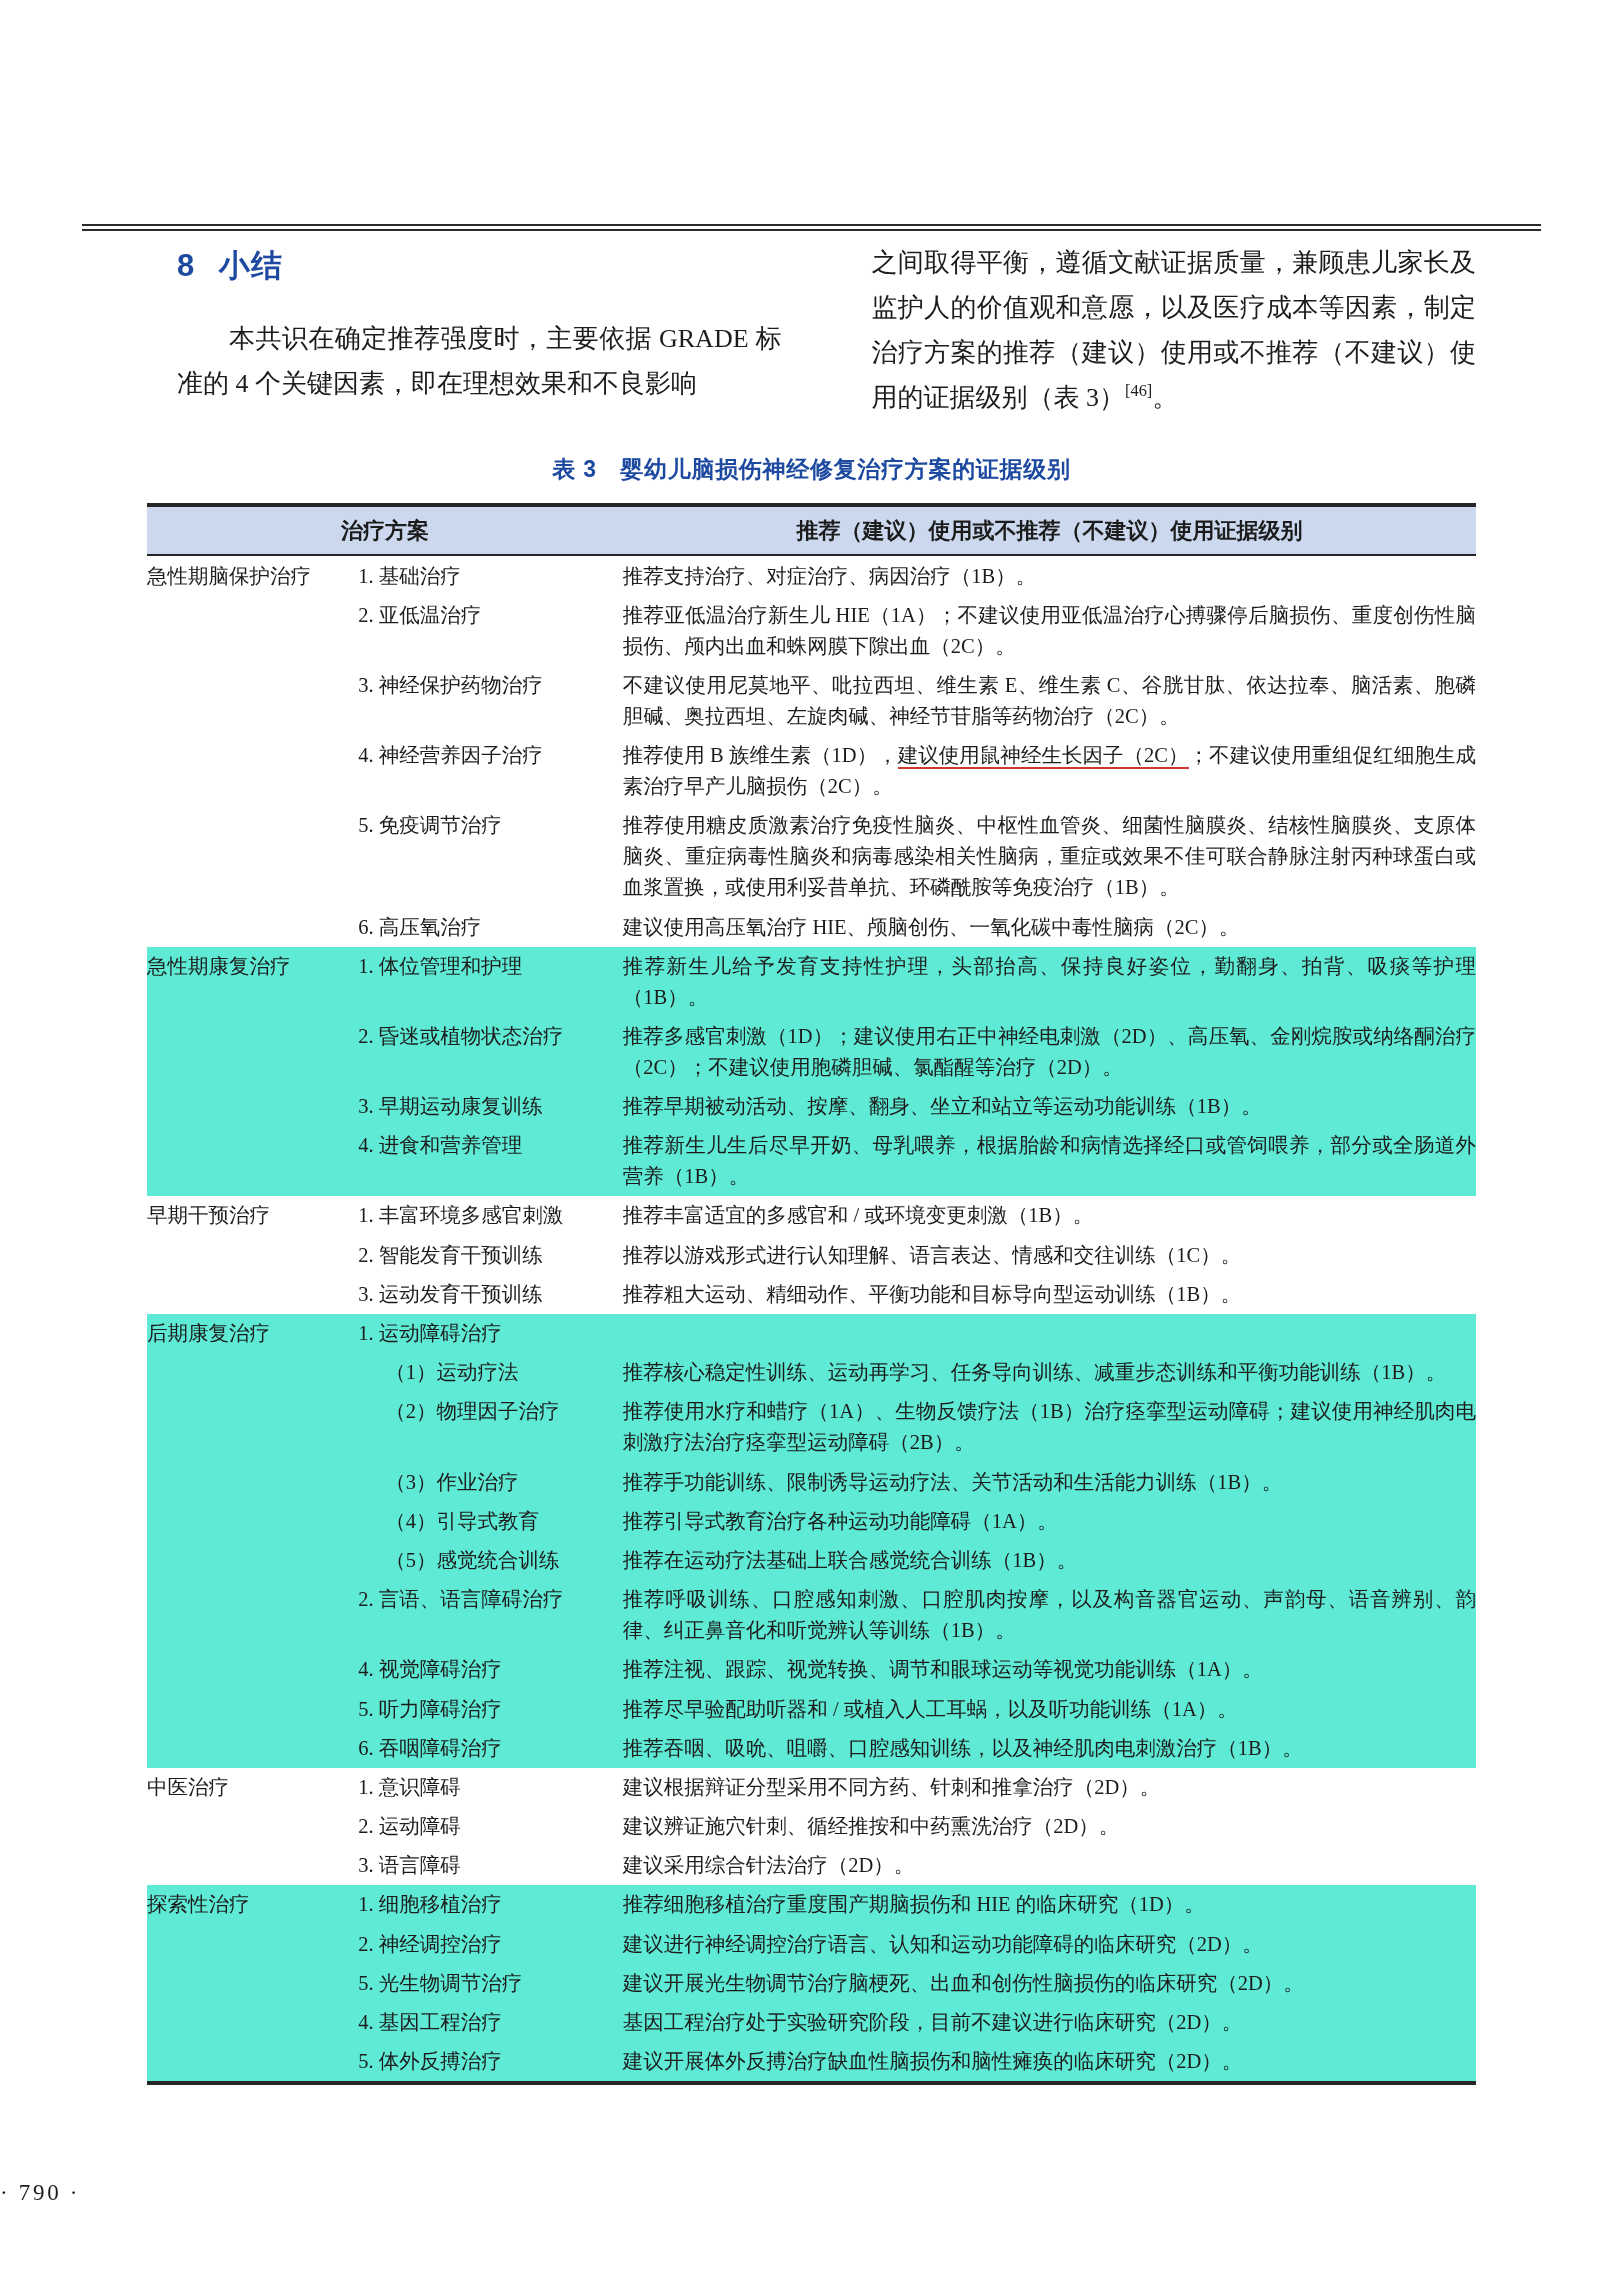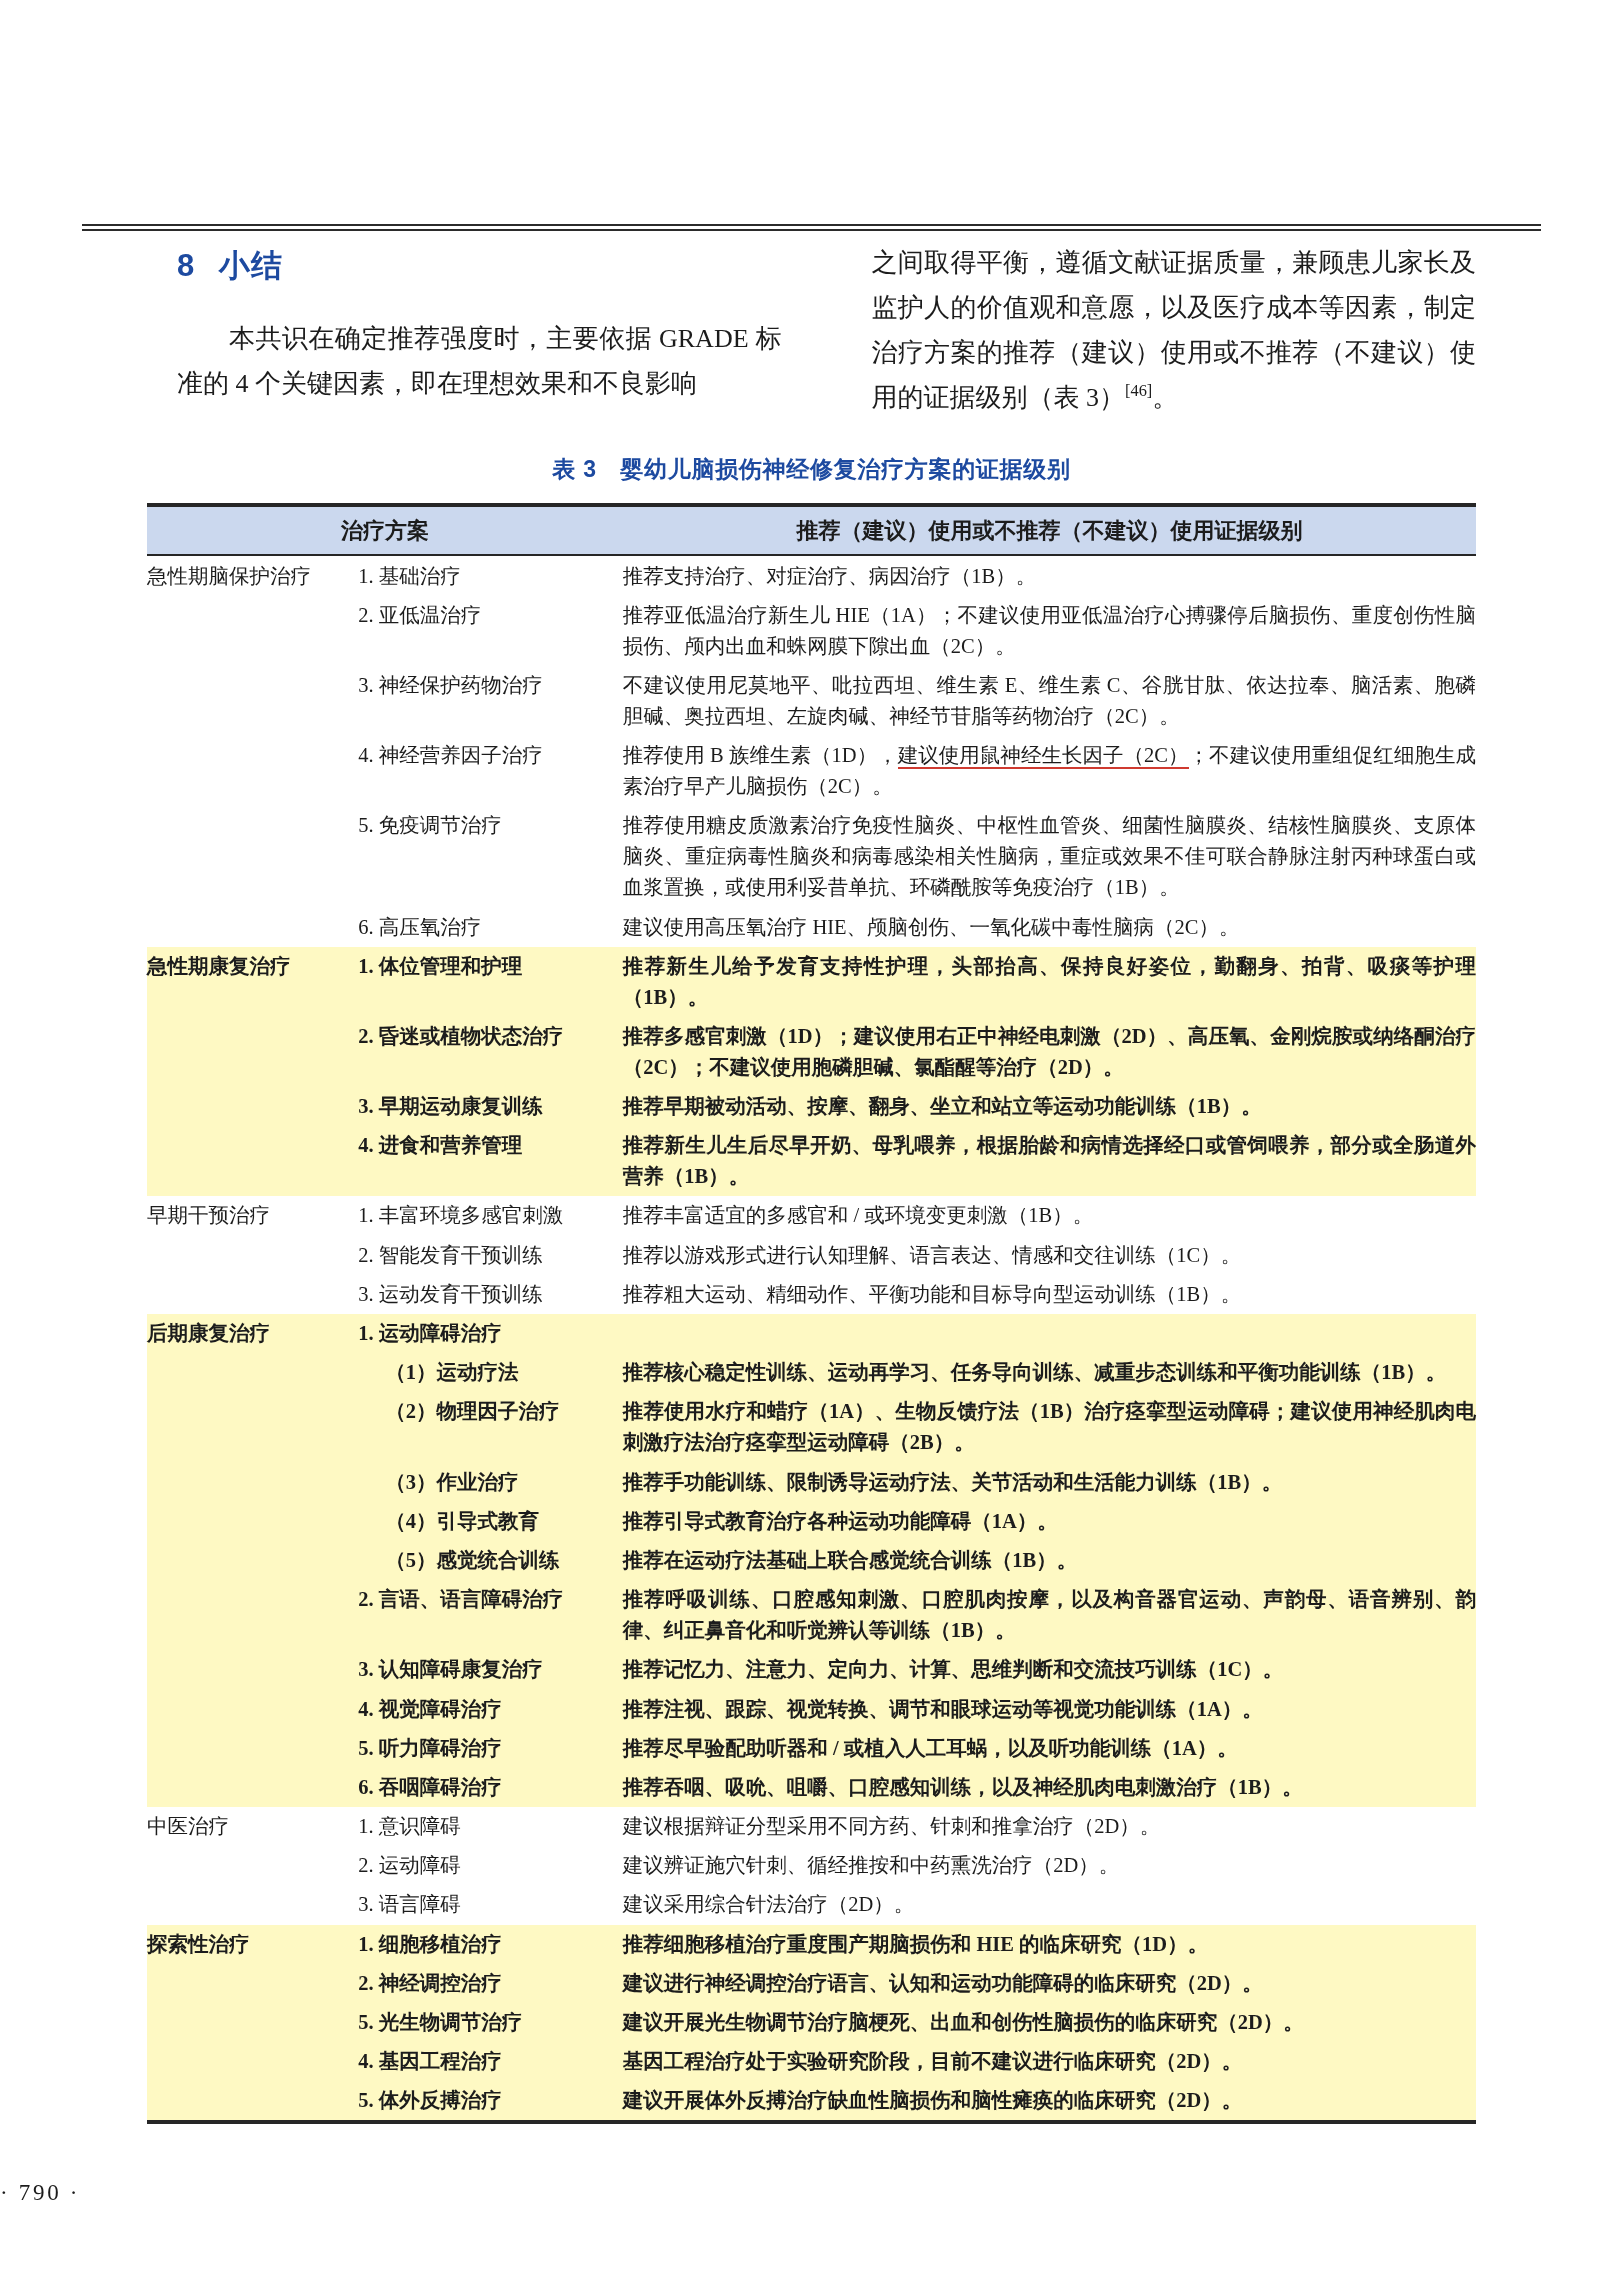--- a/index.html
+++ b/index.html
@@ -56,21 +56,21 @@
     border-bottom:2px solid #262626;text-align:center;
   }
   table.evidence tbody td{
     vertical-align:top;font-size:20.5px;line-height:31px;padding:4.1px 0;
     text-align:justify;
   }
   td.col-category{width:15.9%;padding-left:2.7px;}
   td.col-item{width:19.9%;padding-right:6.8px;}
   td.col-item.indent{padding-left:27px;box-sizing:border-box;}
   td.col-desc{width:64.2%;padding-right:5.5px;}
-  tr.shaded td{background:#fef9c3;font-weight:bold;}
+  tr.shaded td{background:#5eead4;}
   .red-underline{border-bottom:2px solid #cf3a30;padding-bottom:0.7px;}
   
   .page-footer{
     position:absolute;top:2180px;left:0;width:100%;
     text-align:left;font-size:23px;letter-spacing:2.7px;
   }
 </style>
 </head>
 <body>
 
@@ -193,25 +193,20 @@
             <td class="col-item indent">（5）感觉统合训练</td>
             <td class="col-desc">推荐在运动疗法基础上联合感觉统合训练（1B）。</td>
           </tr>
           <tr class="shaded">
             <td class="col-category"></td>
             <td class="col-item">2. 言语、语言障碍治疗</td>
             <td class="col-desc">推荐呼吸训练、口腔感知刺激、口腔肌肉按摩，以及构音器官运动、声韵母、语音辨别、韵律、纠正鼻音化和听觉辨认等训练（1B）。</td>
           </tr>
           <tr class="shaded">
             <td class="col-category"></td>
-            <td class="col-item">3. 认知障碍康复治疗</td>
-            <td class="col-desc">推荐记忆力、注意力、定向力、计算、思维判断和交流技巧训练（1C）。</td>
-          </tr>
-          <tr class="shaded">
-            <td class="col-category"></td>
             <td class="col-item">4. 视觉障碍治疗</td>
             <td class="col-desc">推荐注视、跟踪、视觉转换、调节和眼球运动等视觉功能训练（1A）。</td>
           </tr>
           <tr class="shaded">
             <td class="col-category"></td>
             <td class="col-item">5. 听力障碍治疗</td>
             <td class="col-desc">推荐尽早验配助听器和 / 或植入人工耳蜗，以及听功能训练（1A）。</td>
           </tr>
           <tr class="shaded">
             <td class="col-category"></td>

